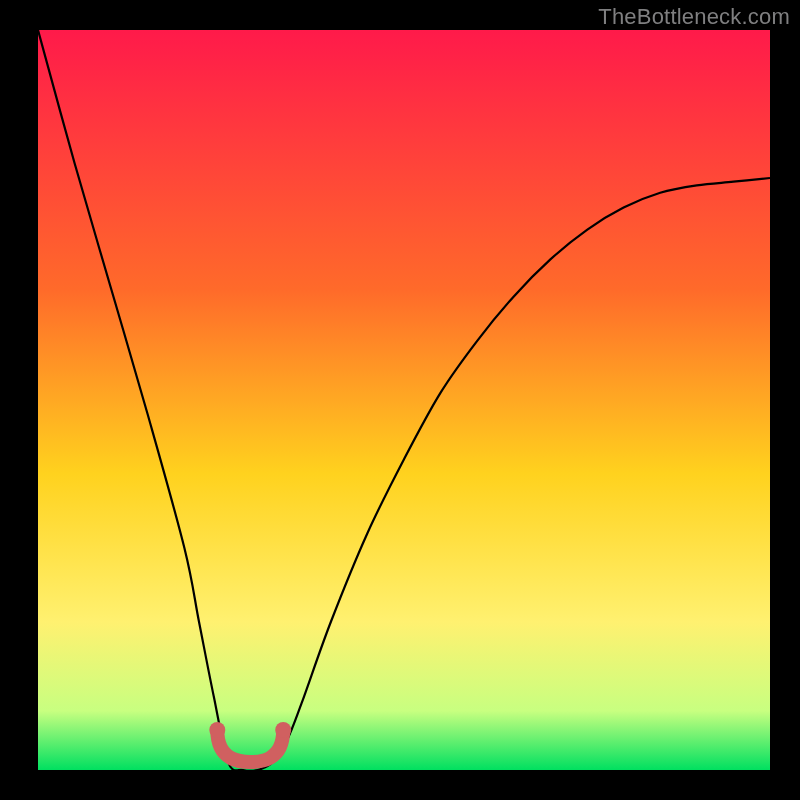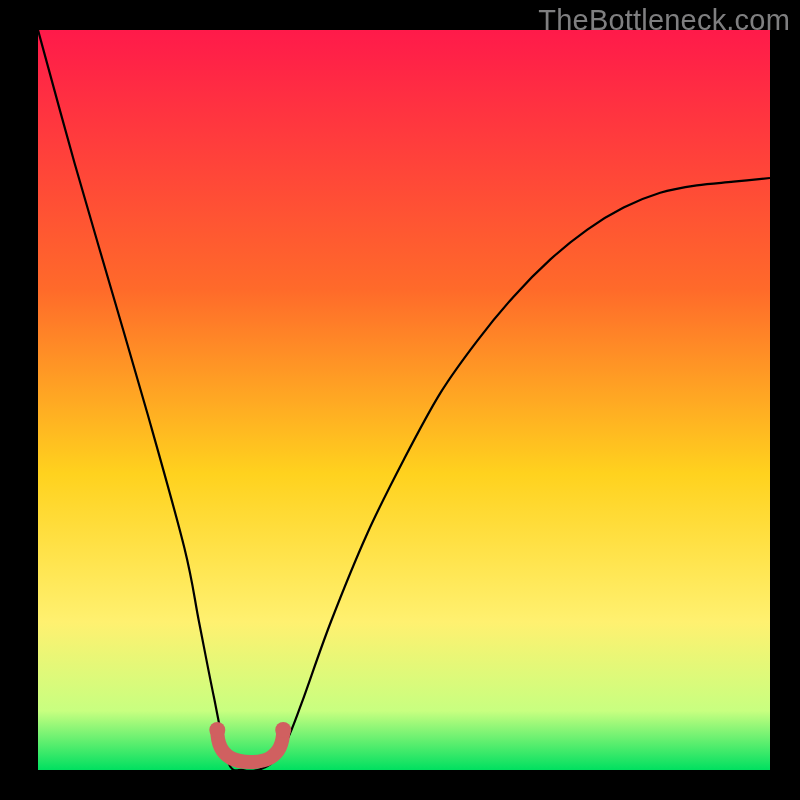--- a/index.html
+++ b/index.html
@@ -17,21 +17,21 @@
     top: 0;
     width: 800px;
     height: 800px;
     background: #000;
   }
   .watermark {
     position: absolute;
     top: 4px;
     right: 10px;
     color: #7f7f80;
-    font-size: 29px;
+    font-size: 22px;
     font-weight: 500;
     letter-spacing: 0.2px;
     z-index: 50;
   }
   .plot {
     position: absolute;
     left: 38px;
     top: 30px;
     width: 732px;
     height: 740px;

